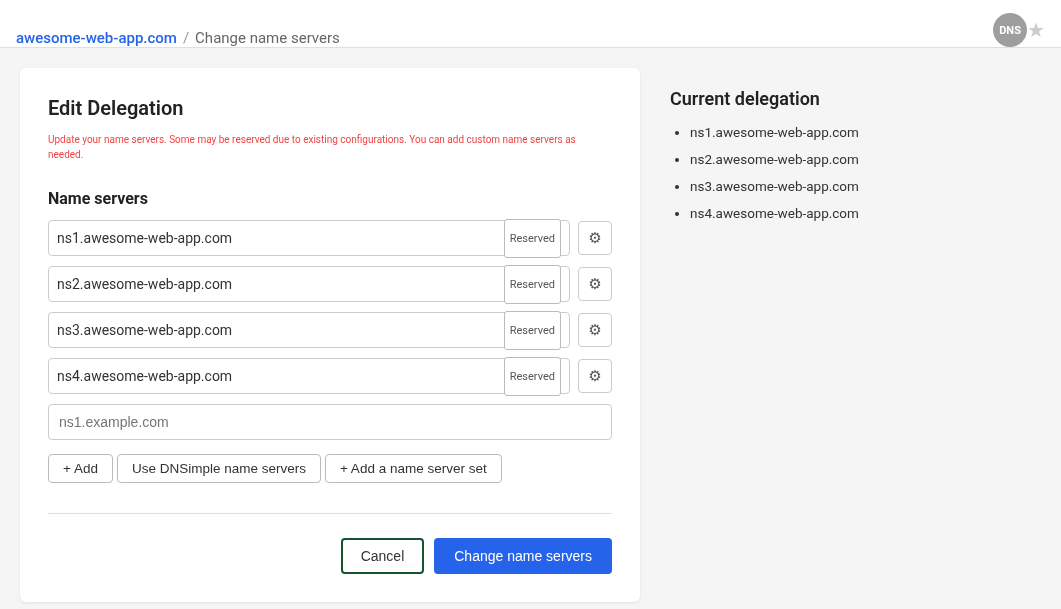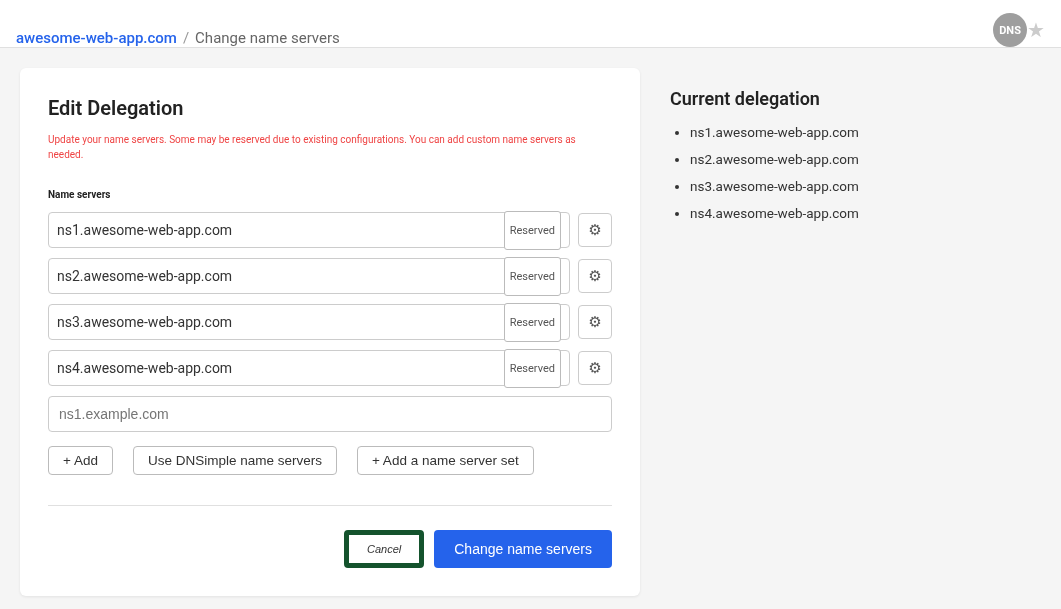--- a/index.html
+++ b/index.html
@@ -88,21 +88,21 @@
 
     .panel-description {
       color: #ef4444;
       font-size: 10px;
       line-height: 1.5;
       margin-bottom: 27px;
     }
 
     .section-label {
       font-weight: 700;
-      font-size: 10px;
+      font-size: 16px;
       margin-bottom: 12px;
       color: #222;
     }
 
     .ns-row {
       display: flex;
       align-items: center;
       gap: 8px;
       margin-bottom: 10px;
     }
@@ -156,21 +156,21 @@
       border-radius: 4px;
       padding: 0 10px;
       height: 36px;
       font-size: 14px;
       color: #aaa;
       outline: none;
     }
 
     .action-buttons {
       display: flex;
-      gap: 20px;
+      gap: 4px;
       margin-top: 14px;
       margin-bottom: 30px;
     }
 
     .btn {
       padding: 6px 14px;
       border-radius: 4px;
       font-size: 13.5px;
       cursor: pointer;
       border: 1px solid #ccc;
@@ -191,26 +191,25 @@
 
     .bottom-actions {
       display: flex;
       gap: 10px;
       justify-content: flex-end;
     }
 
     .btn-cancel {
       padding: 8px 18px;
       border-radius: 4px;
-      font-size: 11px;
-      cursor: pointer;
-      border: 5px solid #14532d;
-      background: #fff;
-      color: #333;
-      font-style: italic;
+      font-size: 14px;
+      cursor: pointer;
+      border: 2px solid #14532d;
+      background: #fff;
+      color: #333;
     }
 
     .btn-primary {
       padding: 8px 20px;
       border-radius: 4px;
       font-size: 14px;
       cursor: pointer;
       border: none;
       background: #2563eb;
       color: #fff;

